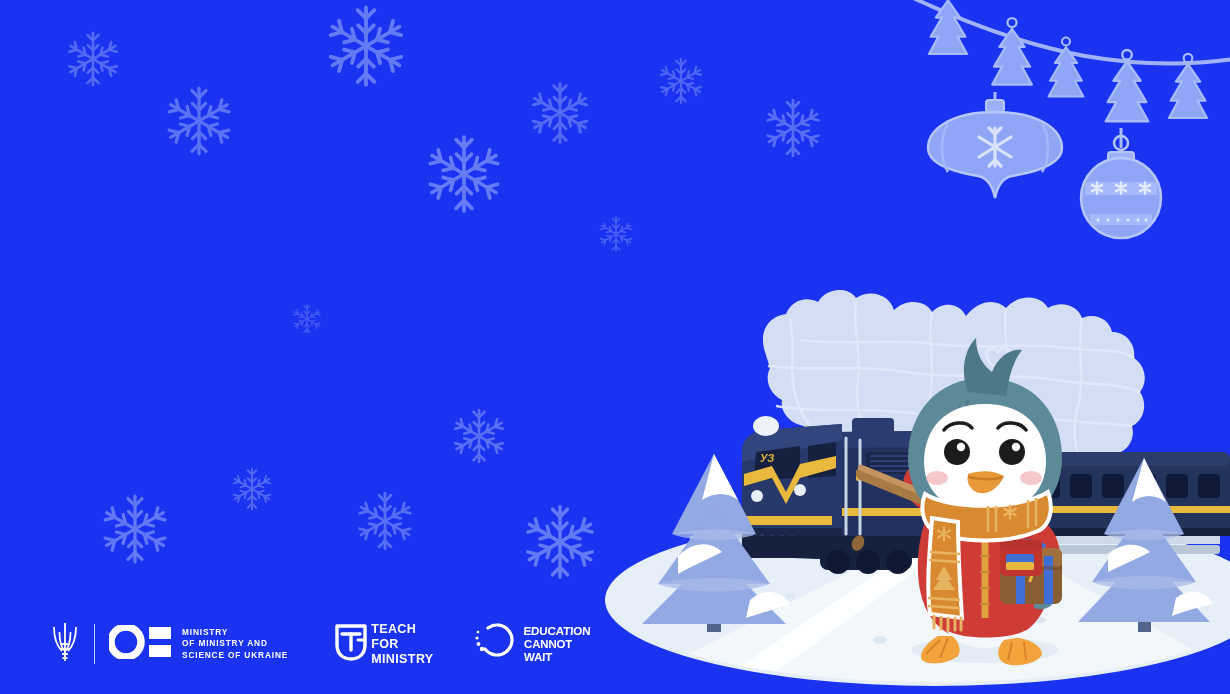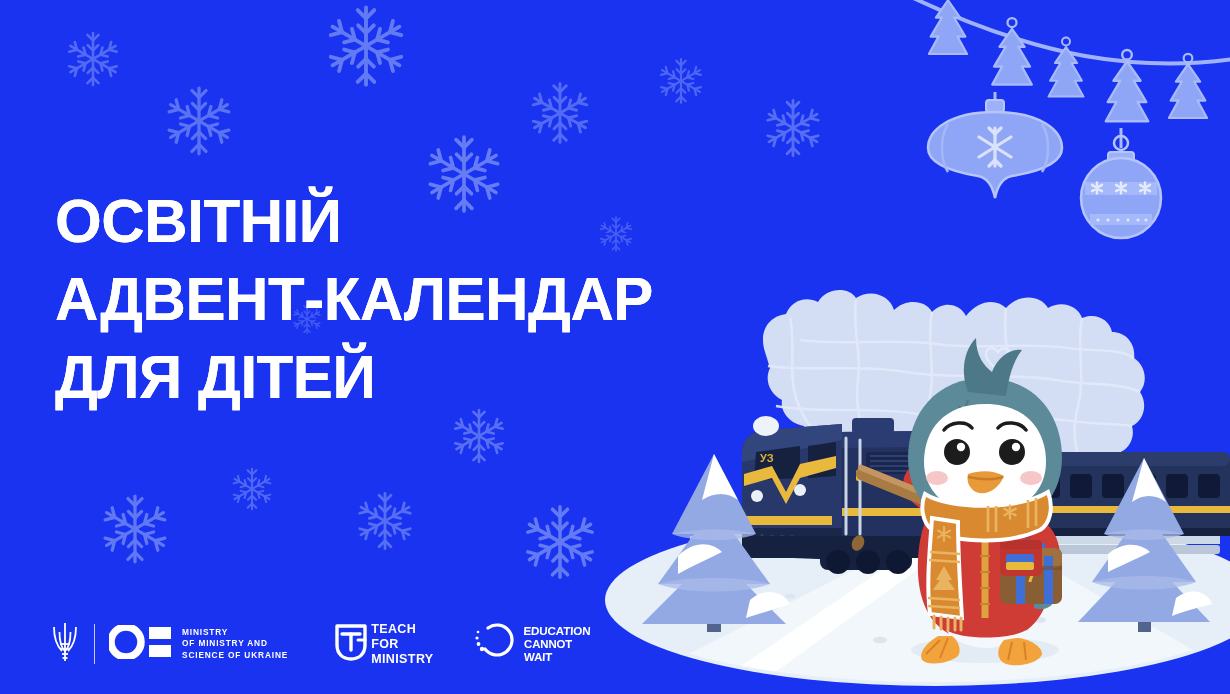--- a/index.html
+++ b/index.html
@@ -6,21 +6,21 @@
   html,body{margin:0;padding:0;}
   body{
     width:1230px;height:694px;overflow:hidden;
     font-family:"Liberation Sans","DejaVu Sans",sans-serif;
     background:#1a33f0;
   }
   .banner{
     position:relative;width:1230px;height:694px;overflow:hidden;
     background:#1a33f0;
   }
-  .layer{position:absolute;inset:0;}
+  .layer{position:absolute;inset:0;font-style:italic;}
   .layer svg{display:block;width:1230px;height:694px;}
 
   
   .headline{
     position:absolute;left:55px;top:182px;
     z-index:40;
   }
   .headline .line{
     display:block;
     color:#ffffff;
@@ -497,25 +497,20 @@
           <line x1="1028" y1="500" x2="1028" y2="528"></line>
           <line x1="1036" y1="498" x2="1036" y2="526"></line>
           <line x1="988" y1="506" x2="988" y2="532"></line>
           <line x1="996" y1="506" x2="996" y2="532"></line>
         </g>
       </g>
     </g>
   </svg>
   </div>
 
-  <div class="headline">
-    <span class="line">ОСВІТНІЙ</span>
-    <span class="line">АДВЕНТ-КАЛЕНДАР</span>
-    <span class="line">ДЛЯ ДІТЕЙ</span>
-  </div>
 
   <div class="logobar">
 
     <div class="logo-group">
       <span>
         <svg width="30" height="44" viewBox="0 0 30 44" xmlns="http://www.w3.org/2000/svg">
           <g fill="none" stroke="#ffffff" stroke-width="1.8" stroke-linejoin="round">
             <path d="M15 3 L15 41"></path>
             <path d="M4 7 C4 18 7 26 12 31"></path>
             <path d="M26 7 C26 18 23 26 18 31"></path>

